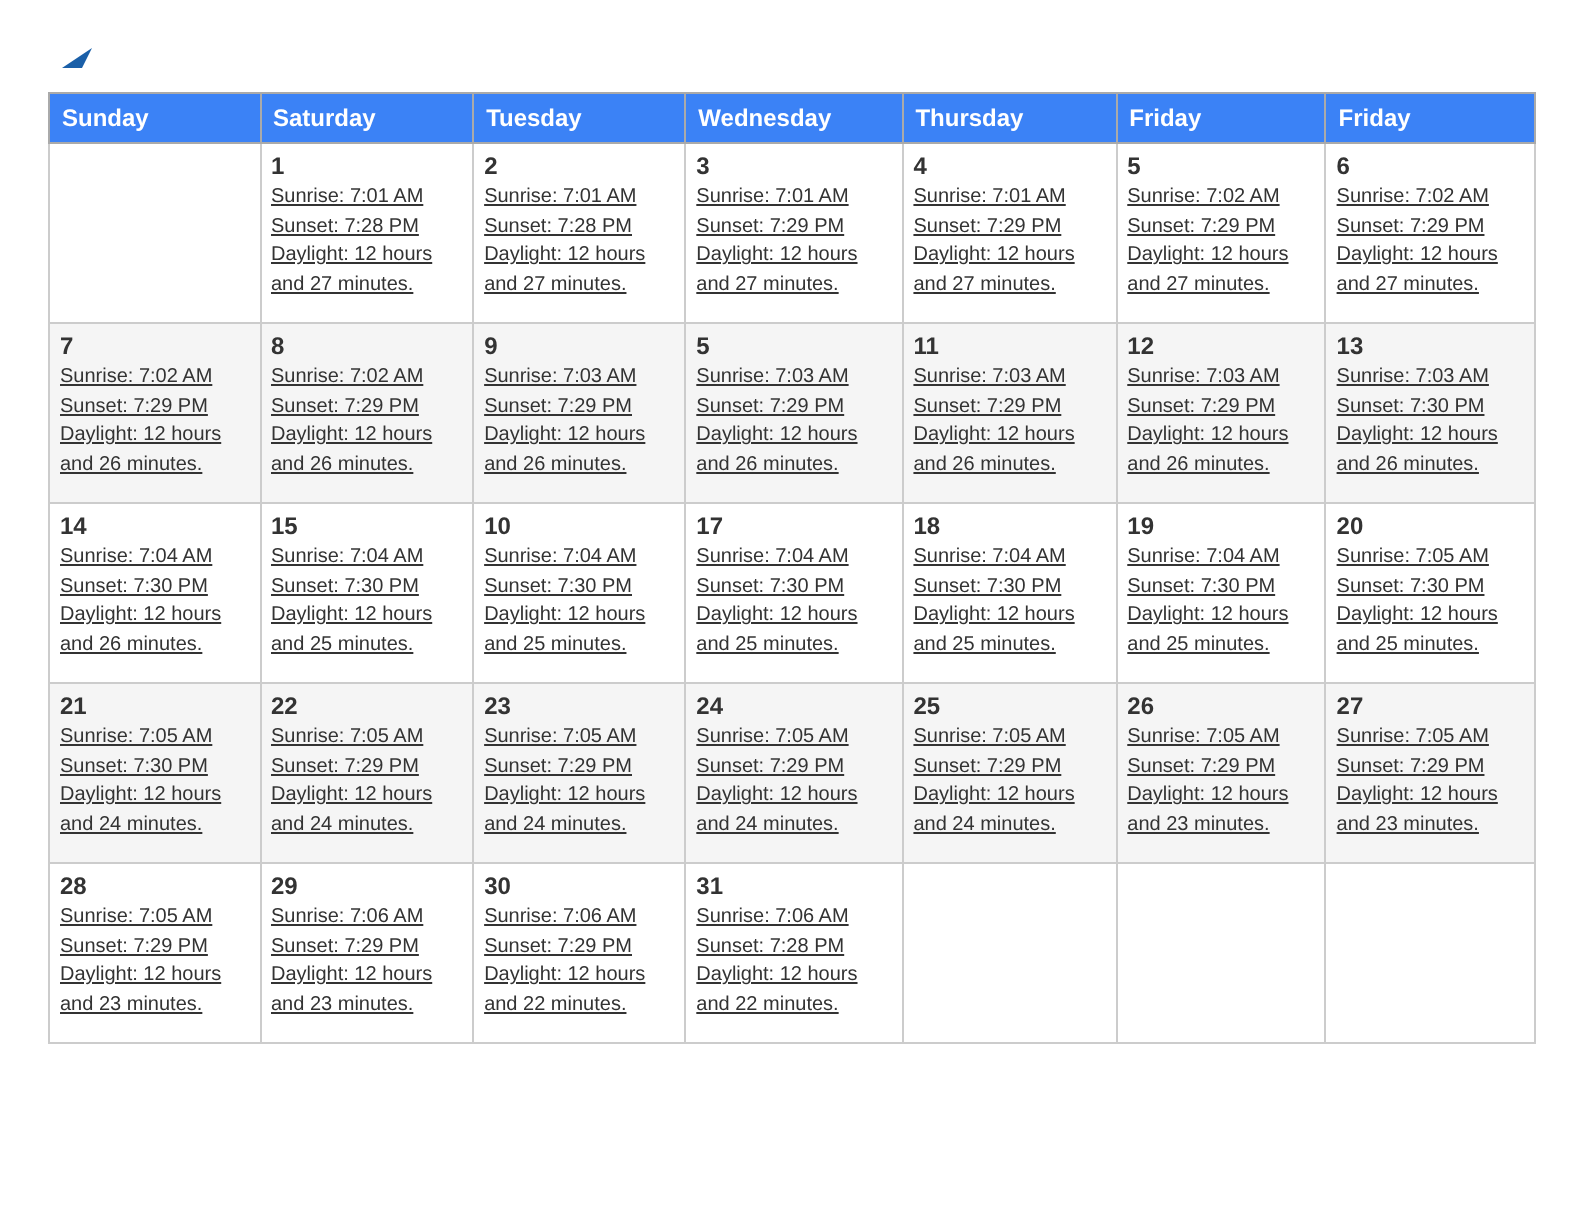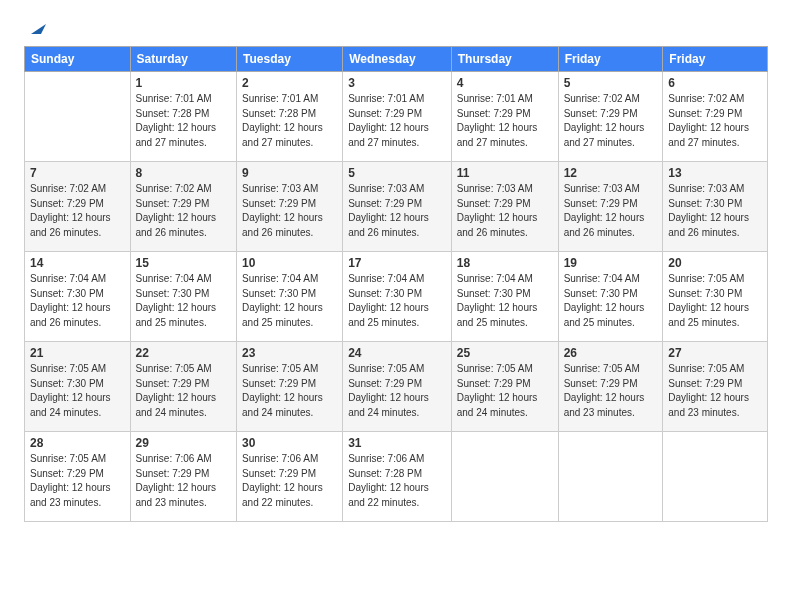--- a/index.html
+++ b/index.html
@@ -84,20 +84,21 @@
       font-size: 12px;
       font-weight: bold;
       color: #333;
       display: block;
       margin-bottom: 2px;
     }
     .day-info {
       font-size: 10px;
       color: #333;
       line-height: 1.45;
+      text-decoration: underline;
     }
     .empty-cell {
       background: #fff !important;
     }
   </style>
 </head>
 <body>
 
 <div class="header-top">
   <div class="logo">

